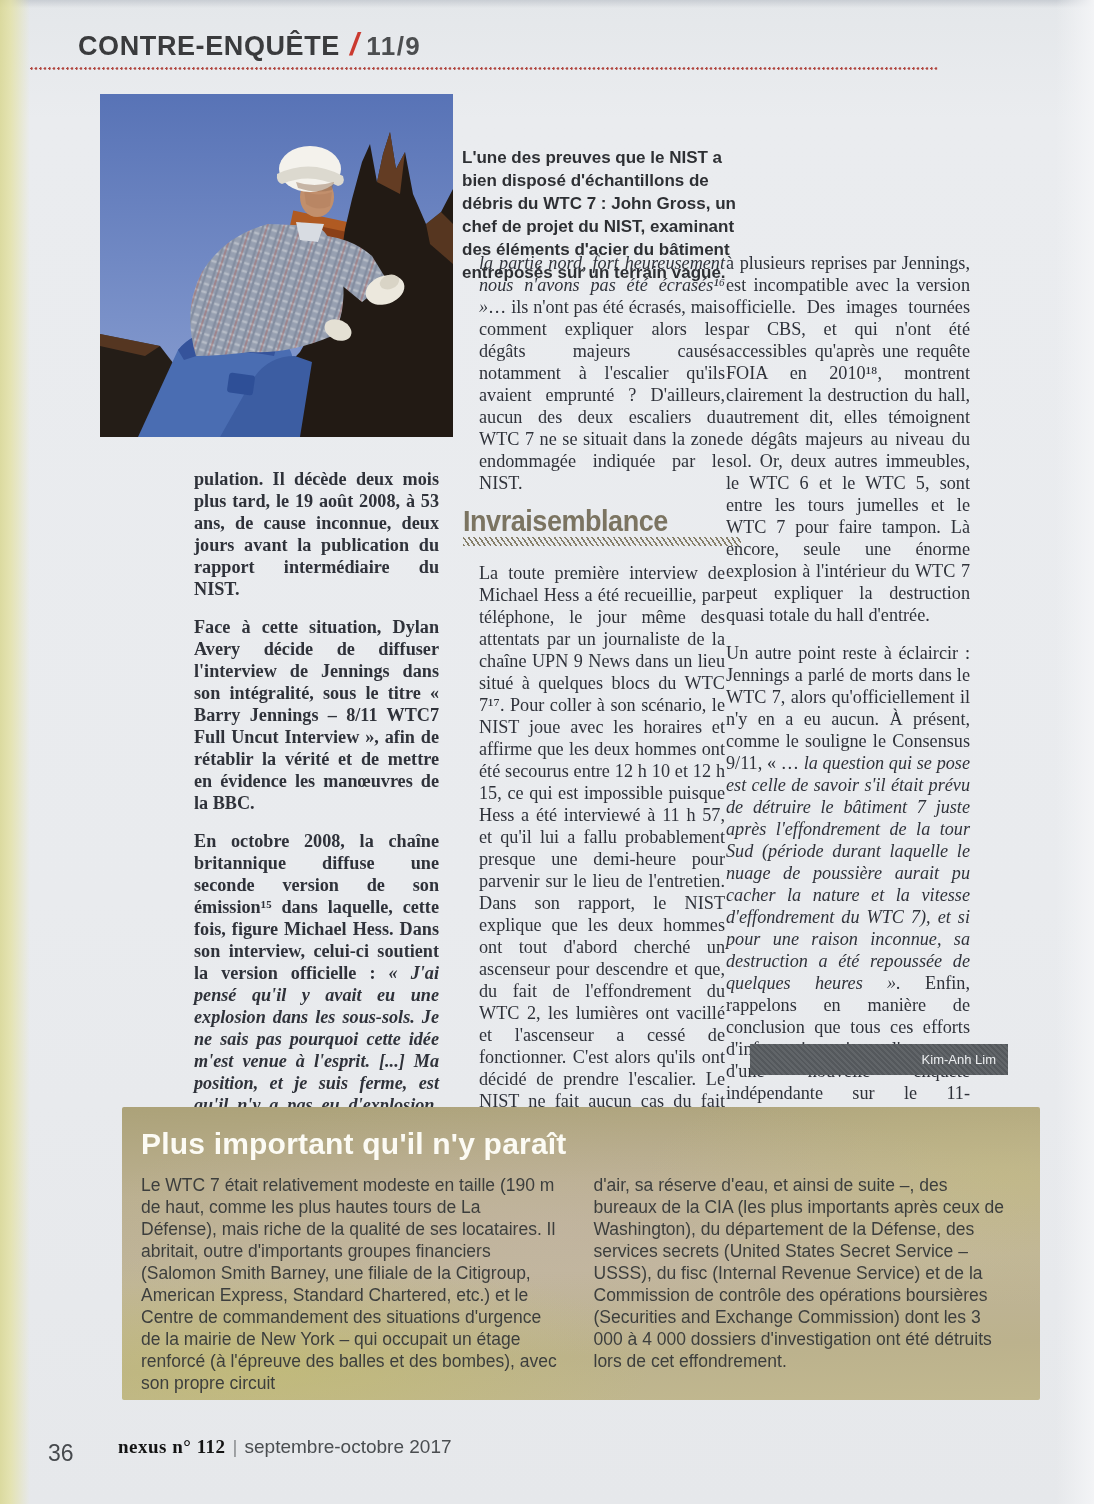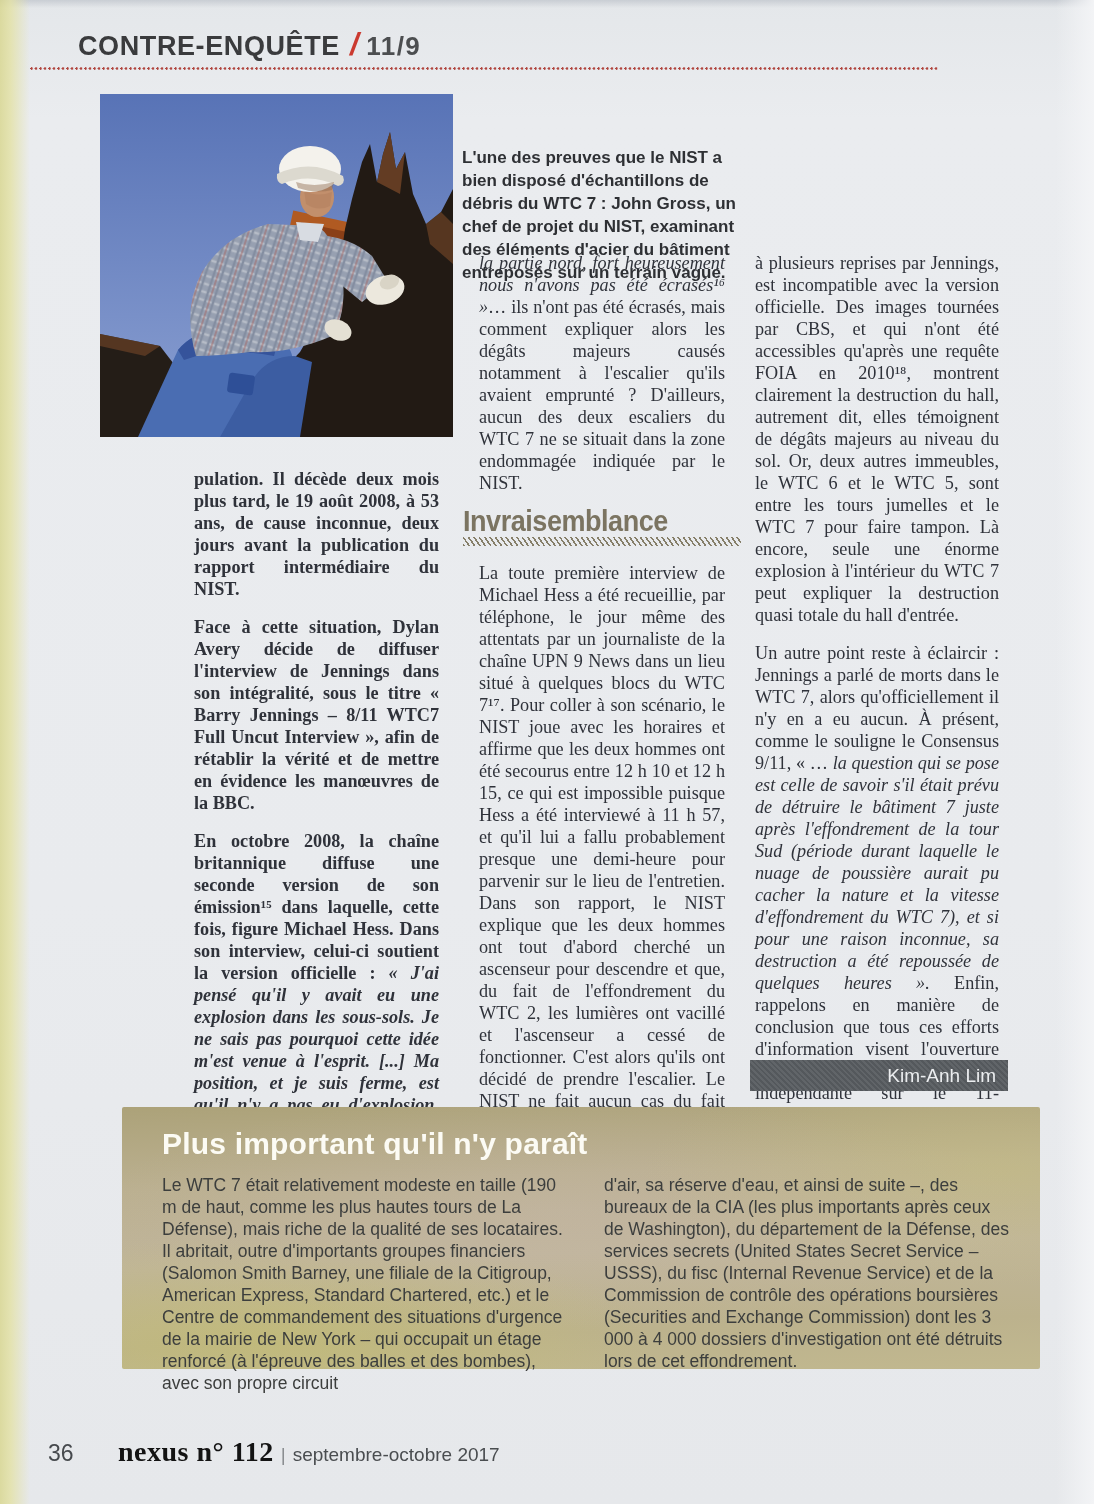--- a/index.html
+++ b/index.html
@@ -26,49 +26,49 @@
   .caption{position:absolute;left:462px;top:98px;width:282px;
         font-size:17px;line-height:23px;font-weight:bold;color:#2e3034;margin-top:48px;}
 
   .bodycol{position:absolute;width:278px;
         font-family:"Liberation Serif","DejaVu Serif",serif;
         font-size:18.2px;line-height:22px;color:#2f323a;text-align:justify;}
   .bodycol p{margin:16px;}
   .it{font-style:italic;}
   #col1{left:178px;top:452px;width:277px;font-weight:bold;}
   #col2{left:463px;top:236px;}
-  #col3{left:739px;top:236px;width:276px;}
+  #col3{left:710px;top:236px;width:276px;}
 
   .section-heading{font-family:"Liberation Sans",sans-serif;font-weight:bold;font-size:30px;
         color:#7b7461;letter-spacing:-.5px;margin:10px 0 0;transform:scaleX(.9);transform-origin:0 50%;
         white-space:nowrap;text-align:left;}
   .hatch{height:9px;margin:5px 0 12px;
         background:repeating-linear-gradient(55deg,#867f69 0,#867f69 1.6px,rgba(0,0,0,0) 1.6px,rgba(0,0,0,0) 4.4px);}
 
   .byline{position:absolute;left:750px;top:1044px;width:258px;height:31px;line-height:31px;
         box-sizing:border-box;padding-right:12px;text-align:right;
-        color:#eceef0;font-size:19px;
+        color:#eceef0;font-size:13px;
         background-color:#54585c;
-        background-image:repeating-linear-gradient(45deg,rgba(255,255,255,.08) 0 2px,rgba(0,0,0,0) 2px 4px);margin-top:16px;}
+        background-image:repeating-linear-gradient(45deg,rgba(255,255,255,.08) 0 2px,rgba(0,0,0,0) 2px 4px);}
 
-  .infobox{position:absolute;left:122px;top:1107px;width:918px;height:262px;box-sizing:border-box;
-        padding:14px 30px 0 40px;border-radius:2px;
+  .infobox{position:absolute;left:122px;top:1107px;width:918px;height:293px;box-sizing:border-box;
+        padding:14px 30px 0 19px;border-radius:2px;
         background:
           radial-gradient(60% 55% at 16% 88%, rgba(199,196,98,.42), rgba(199,196,98,0) 70%),
           radial-gradient(55% 60% at 96% 25%, rgba(205,199,123,.33), rgba(205,199,123,0) 72%),
           radial-gradient(70% 60% at 48% 40%, rgba(205,186,190,.22), rgba(205,186,190,0) 75%),
           linear-gradient(178deg,#aca279 0%,#bbb090 28%,#c0b59a 55%,#bcb28d 82%,#c1b88f 100%);}
   .infobox h2{margin:6px 0 13px;font-size:30px;font-weight:bold;color:#fcfbf4;letter-spacing:.2px;}
   .infobox .cols{display:flex;gap:36px;}
   .infobox .cols > div{flex:1;font-size:17.5px;line-height:22px;color:#3c3e3d;}
 
   .footer{position:absolute;left:0;top:1432px;width:100%;height:40px;}
   .pagenum{position:absolute;left:48px;top:8px;font-size:23px;color:#46494d;}
   .magline{position:absolute;left:118px;top:4px;font-size:19px;color:#4a4d50;white-space:nowrap;}
-  .magname{font-family:"Liberation Serif","DejaVu Serif",serif;font-weight:bold;color:#131313;font-size:28px;letter-spacing:.5px;}
+  .magname{font-family:"Liberation Serif","DejaVu Serif",serif;font-weight:bold;color:#131313;font-size:19px;letter-spacing:.5px;}
   .sep{color:#8a8d90;margin:0 7px;font-weight:300;}
 </style>
 </head>
 <body>
 
 <div class="page">
   <div class="edge-top"></div>
   <div class="edge-left"></div>
   <div class="edge-right"></div>
 

